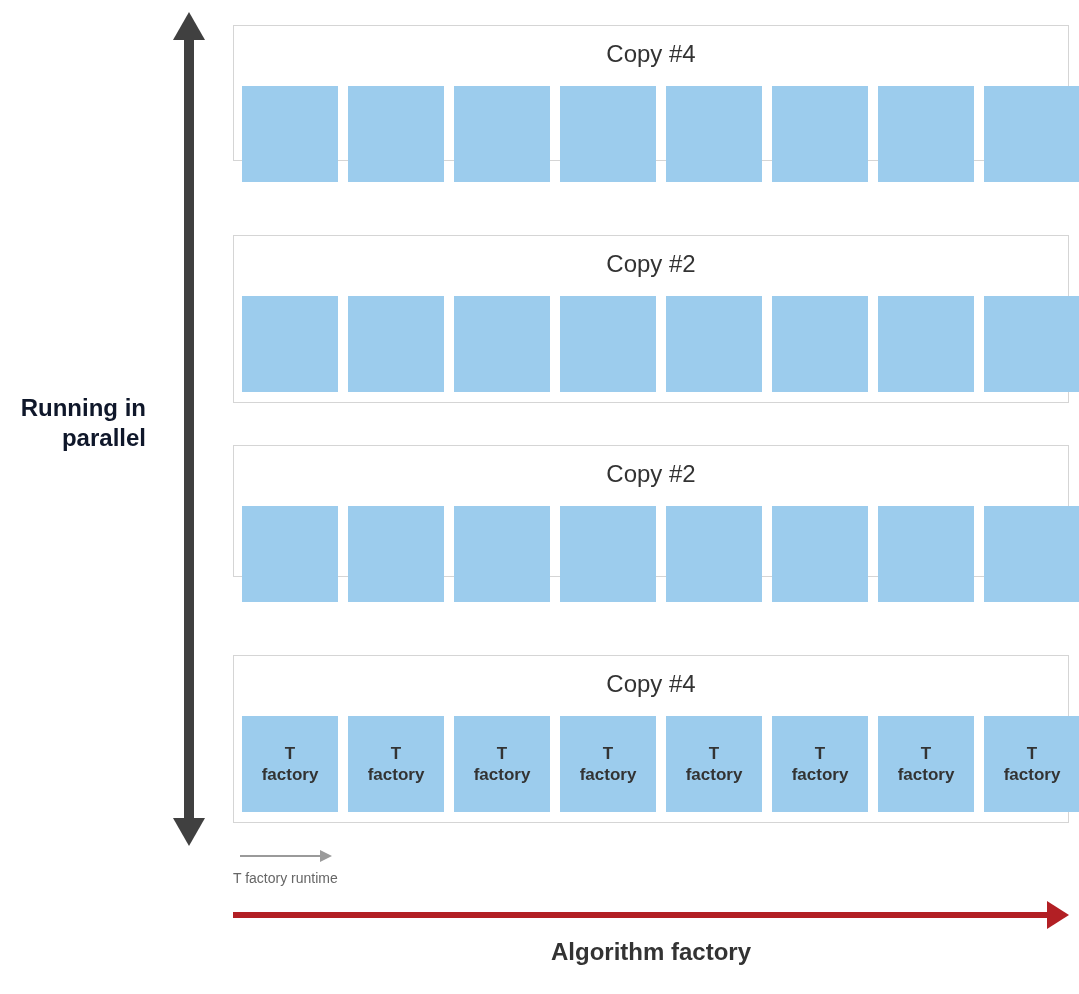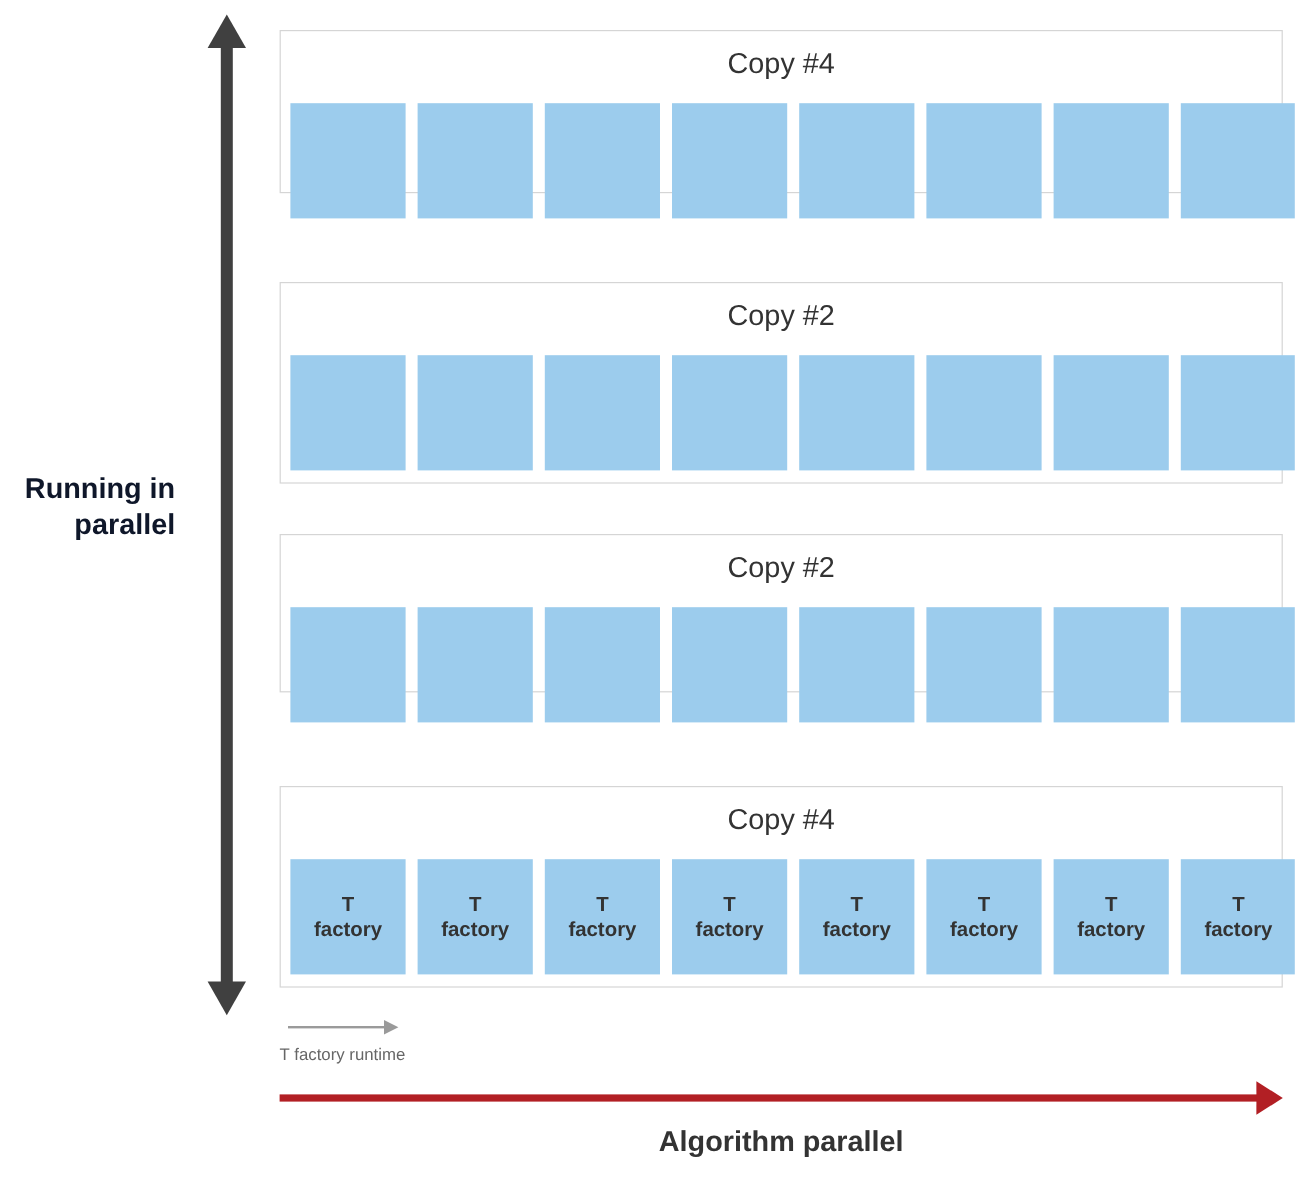--- a/index.html
+++ b/index.html
@@ -194,14 +194,14 @@
           <div class="cell-label">T<br>factory</div>
         </div>
         <div class="cell" style="background: rgb(156, 204, 237);">
           <div class="cell-label">T<br>factory</div>
         </div>
       </div>
     </div>
     <div class="small-arrow" style="left: 240px; top: 855px; width: 82px;"></div>
     <div class="small-label" style="left: 233px; top: 870px;">T factory runtime</div>
     <div class="big-arrow" style="left: 233px; top: 912px; width: 818px; background: rgb(178, 31, 36);"></div>
-    <div class="big-label" style="left: 233px; top: 938px; width: 836px;">Algorithm parallel</div>
+    <div class="big-label" style="left: 233px; top: 938px; width: 836px;">Algorithm factory</div>
   </div>
 
 </body></html>

